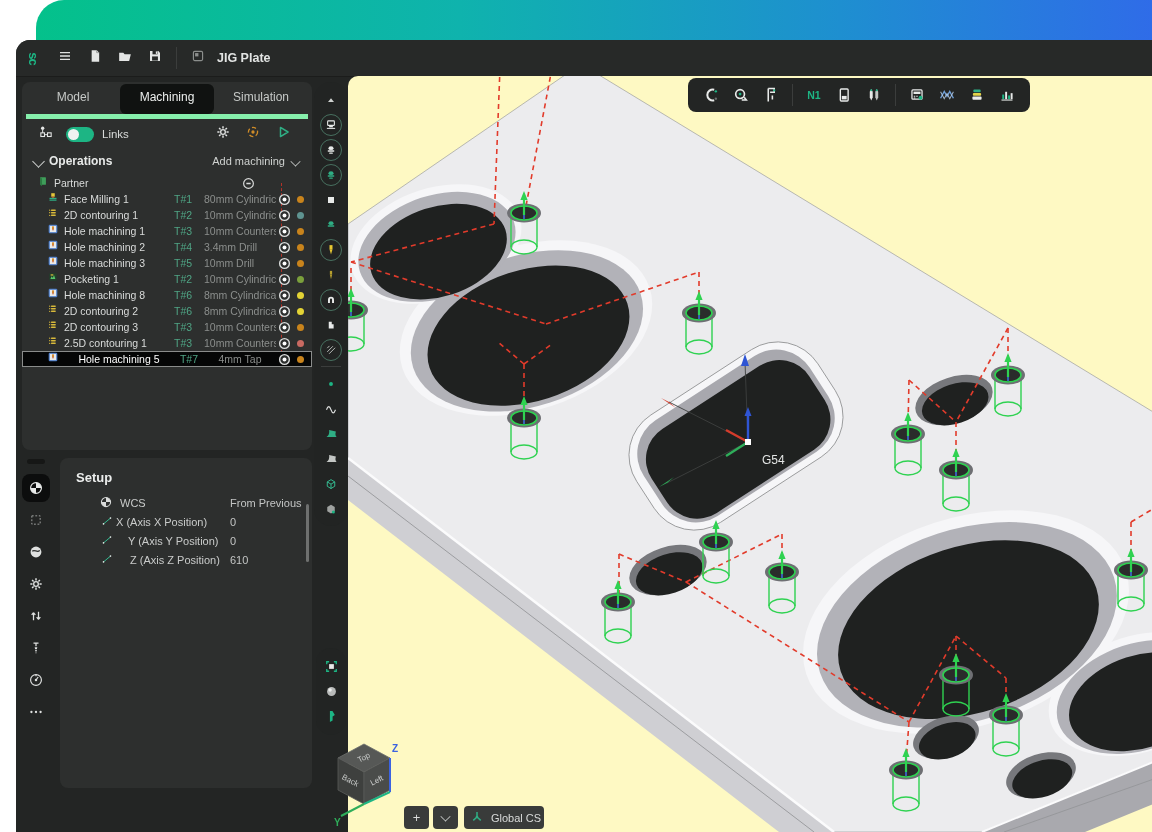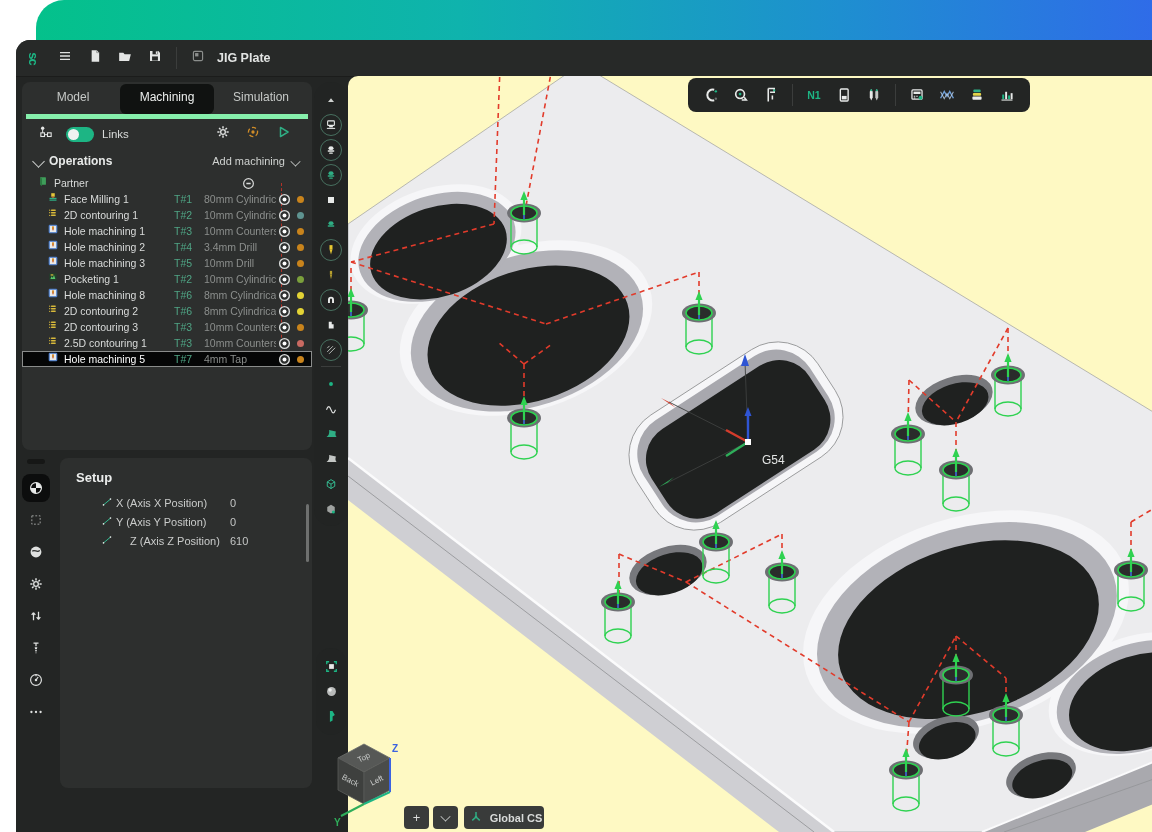--- a/index.html
+++ b/index.html
@@ -30,21 +30,21 @@
   #add-op{color:#cfd2d0;font-size:11px;margin-right:6px;}
   .chev{width:8px;height:8px;border-left:1.5px solid #cfd2d0;border-bottom:1.5px solid #cfd2d0;transform:rotate(-45deg);display:inline-block;}
   #op-tree{position:relative;margin-top:2px;}
   #op-dash{position:absolute;left:259px;border-left:1px dashed #b23127;width:0;}
   .oprow{display:flex;align-items:center;height:16px;padding-left:24px;position:relative;}
   .oprow.parent{padding-left:14px;}
   .oprow .lbl{width:110px;color:#d9dbda;font-size:10.5px;white-space:nowrap;overflow:hidden;margin-left:4px;}
   .oprow .tool{width:30px;color:#4fa585;font-size:10.5px;}
   .oprow .desc{flex:1;color:#8b8e8c;font-size:10.5px;white-space:nowrap;overflow:hidden;}
   .oprow .dot{width:7px;height:7px;border-radius:50%;margin:0 8px 0 5px;}
-  .oprow.sel{background:#050606;outline:1px solid #8a8c8b;outline-offset:-1px;}
+  .oprow.sel{background:#050606;outline:1px solid #8a8c8b;outline-offset:-1px;text-align:center;}
   .oprow.sel .lbl{color:#fff;}
   
   #rail{left:0;top:415px;width:40px;display:flex;flex-direction:column;align-items:center;}
   #rail .pill{width:18px;height:5px;border-radius:3px;background:#161716;margin:4px 0 8px 0;}
   .rail-it{width:28px;height:28px;margin:2px 0;display:flex;align-items:center;justify-content:center;border-radius:8px;}
   .rail-it.active{background:#0c0d0d;}
   
   #setup-panel{left:44px;top:418px;width:252px;height:330px;background:#2d2f2e;border-radius:8px;}
   #setup-title{color:#eceeed;font-size:13px;font-weight:bold;padding:12px 0 8px 16px;}
   .srow{display:flex;align-items:center;height:19px;font-size:11px;color:#c9cbca;}
@@ -60,21 +60,21 @@
   .ring{border:1px solid #47705f;border-radius:50%;width:22px;height:22px;box-sizing:border-box;
     display:flex;align-items:center;justify-content:center;}
   .vtb-div{width:20px;height:1px;background:#3b3d3c;margin:4px 0;}
   #vtb2{left:300px;top:608px;width:30px;background:#222423;border-radius:15px;display:flex;flex-direction:column;align-items:center;padding:6px 0;}
   #ttb{top:38px;right:138px;height:34px;background:#232524;border-radius:8px;display:flex;align-items:center;padding:0 8px;}
   .ttb-it{width:30px;height:26px;display:flex;align-items:center;justify-content:center;}
   
   .vbtn{background:#393b3a;border-radius:4px;color:#d9dbda;display:flex;align-items:center;justify-content:center;font-size:13px;}
   #btn-plus{left:388px;top:766px;width:25px;height:23px;}
   #btn-drop{left:417px;top:766px;width:25px;height:23px;}
-  #btn-cs{left:448px;top:766px;width:80px;height:23px;font-size:11px;gap:4px;font-weight:bold;}
+  #btn-cs{left:448px;top:766px;width:80px;height:23px;font-size:11px;gap:4px;}
   #cube{left:312px;top:698px;}
   text{font-family:"Liberation Sans","DejaVu Sans",sans-serif;}
 </style>
 </head>
 <body>
 
 <div id="grad" class="abs"></div>
 <div id="app" class="abs">
 
   <div id="titlebar" class="abs">
@@ -452,37 +452,45 @@
         <svg width="20" height="20" viewBox="0 0 24 24" xmlns="http://www.w3.org/2000/svg">
           <circle cx="6.5" cy="12" r="1.4" fill="#dfe1e0"></circle>
           <circle cx="12" cy="12" r="1.4" fill="#dfe1e0"></circle>
           <circle cx="17.5" cy="12" r="1.4" fill="#dfe1e0"></circle>
         </svg>
       </div>
     </div>
 
   <div id="setup-panel" class="abs">
     <div id="setup-title">Setup</div>
+    <div class="srow" style="padding-left:36px;position:relative;">
+      <span class="ic"><svg width="20" height="20" viewBox="0 0 24 24" xmlns="http://www.w3.org/2000/svg">
+            <circle cx="12" cy="12" r="5.5" fill="none" stroke="#d9dbda" stroke-width="1.3"></circle>
+            <path d="M12 6.5A5.5 5.5 0 0 1 17.5 12H12zM12 17.5A5.5 5.5 0 0 1 6.5 12H12z" fill="#d9dbda"></path>
+          </svg></span>
+      <span style="margin-left:4px;">WCS</span>
+      <span class="val">From Previous</span>
+    </div>
     <div id="coord-rows">
         <div class="srow" style="position: relative; padding-left: 40px;">
           <span><svg width="14" height="14" viewBox="0 0 24 24" xmlns="http://www.w3.org/2000/svg">
               <path d="M6 17L18 7" stroke="#35c79a" stroke-width="1.6"></path>
               <circle cx="6" cy="17" r="1.4" fill="#e8eae9"></circle>
               <circle cx="18" cy="7" r="1.4" fill="#e8eae9"></circle>
             </svg></span>
           <span style="margin-left:2px;">X (Axis X Position)</span>
           <span class="val">0</span>
         </div>
         <div class="srow" style="position: relative; padding-left: 40px;">
           <span><svg width="14" height="14" viewBox="0 0 24 24" xmlns="http://www.w3.org/2000/svg">
               <path d="M6 17L18 7" stroke="#35c79a" stroke-width="1.6"></path>
               <circle cx="6" cy="17" r="1.4" fill="#e8eae9"></circle>
               <circle cx="18" cy="7" r="1.4" fill="#e8eae9"></circle>
             </svg></span>
-          <span style="margin-left:2px;">Y (Axis Y Position)</span>
+          <span style="margin-left:14px;">Y (Axis Y Position)</span>
           <span class="val">0</span>
         </div>
         <div class="srow" style="position: relative; padding-left: 40px;">
           <span><svg width="14" height="14" viewBox="0 0 24 24" xmlns="http://www.w3.org/2000/svg">
               <path d="M6 17L18 7" stroke="#35c79a" stroke-width="1.6"></path>
               <circle cx="6" cy="17" r="1.4" fill="#e8eae9"></circle>
               <circle cx="18" cy="7" r="1.4" fill="#e8eae9"></circle>
             </svg></span>
           <span style="margin-left:16px;">Z (Axis Z Position)</span>
           <span class="val">610</span>

